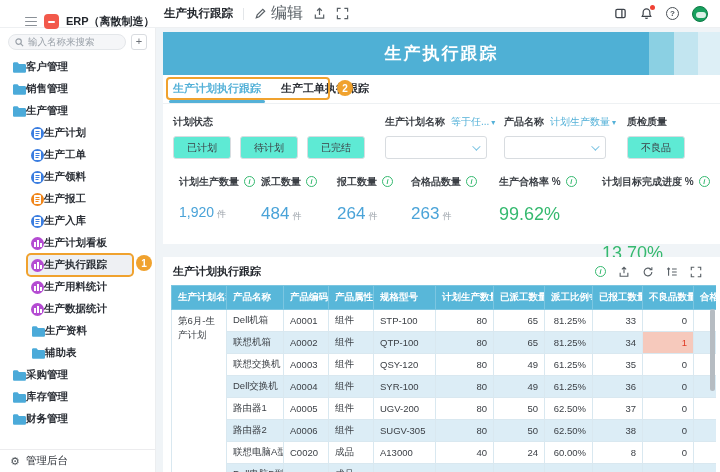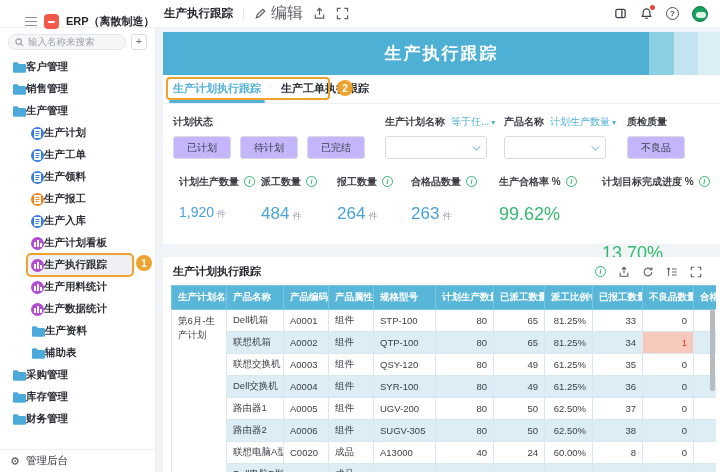--- a/index.html
+++ b/index.html
@@ -77,21 +77,21 @@
   .badge-tab { position:absolute; left:174px; top:5px; }
   .badge-side { position:absolute; left:136px; top:0px; z-index:6; }
 
   .filters { display:flex; padding:11px 0 4px 10px; border-top:1px solid #eef1f3; background:#fff; }
   .fgroup { display:flex; flex-direction:column; }
   .flabel-row { display:flex; align-items:center; gap:6px; height:14px; margin-bottom:7px; }
   .flabel { font-size:10px; font-weight:bold; color:#3c4046; }
   .fop { font-size:10px; color:var(--accent,#54B1D8); cursor:pointer; display:flex; align-items:center; gap:2px; }
   .caret { font-size:8px; color:var(--accent,#54B1D8); }
   .btn-row { display:flex; gap:9px; }
-  .fbtn { min-width:58px; height:23px; border:1px solid #d8dce0; background:#c4b5fd; border-radius:3px;
+  .fbtn { min-width:58px; height:23px; border:1px solid #d8dce0; background:#5eead4; border-radius:3px;
     font-size:10px; color:#3c4046; display:flex; align-items:center; justify-content:center;
     padding:0 12px; cursor:pointer; }
   .fselect { width:102px; height:23px; border:1px solid #d8dce0; border-radius:3px; background:#fff;
     display:flex; align-items:center; justify-content:flex-end; padding:0 8px; cursor:pointer; }
   .chev { width:6px; height:6px; border-right:1.4px solid #79c3e2; border-bottom:1.4px solid #79c3e2;
     transform:rotate(45deg) translateY(-2px); }
   .g1 { width:212px; } .g2 { width:119px; } .g3 { width:123px; } .g4 { width:90px; }
 
   .stats { display:flex; padding:12px 0 0 10px; background:#fff; height:81px; }
   .stat { display:flex; flex-direction:column; }

